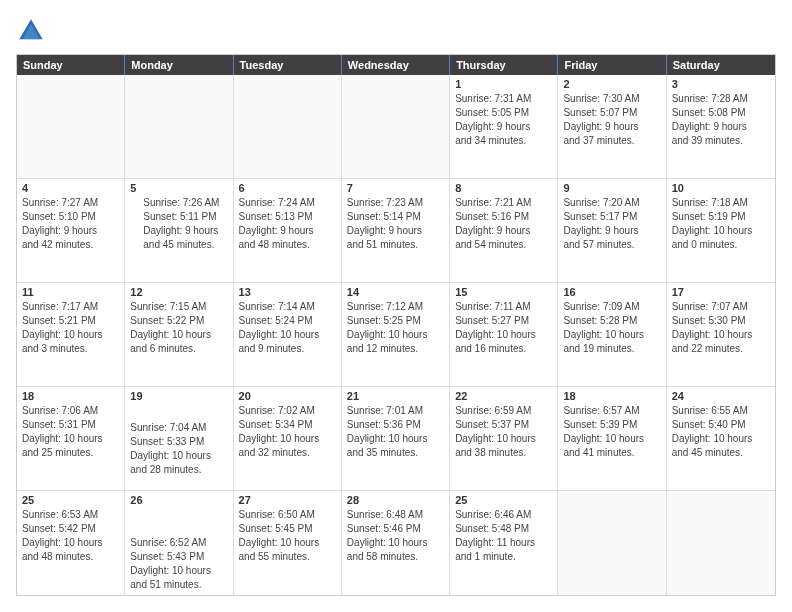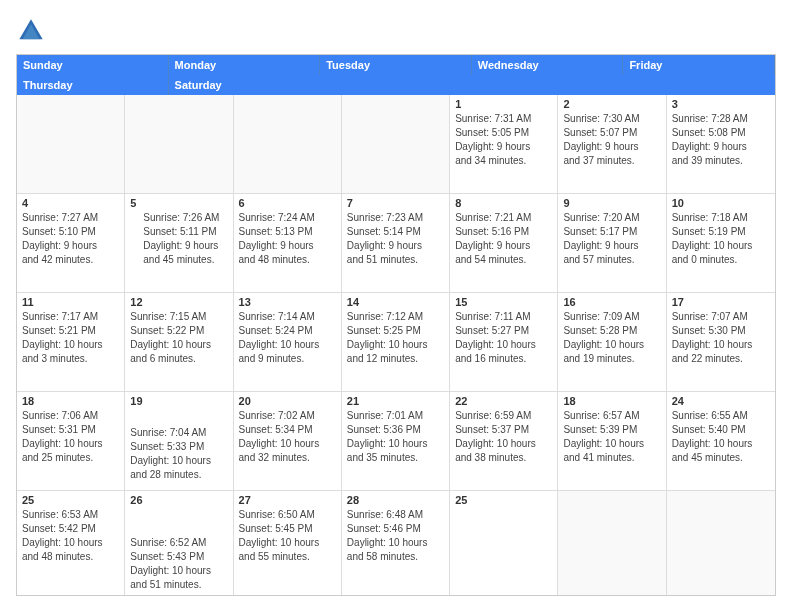--- a/index.html
+++ b/index.html
@@ -55,22 +55,22 @@
       color: #555;
     }
     .calendar {
       flex: 1;
       display: flex;
       flex-direction: column;
       border: 1px solid #ccc;
     }
     .cal-header {
       display: grid;
-      grid-template-columns: repeat(5, 1fr);
-      background: #3b82f6;
+      grid-template-columns: repeat(7, 1fr);
+      background: #404040;
     }
     .cal-header-cell {
       color: #fff;
       font-size: 11px;
       font-weight: bold;
       padding: 4px 6px;
       border-right: 1px solid #4a85c8;
       text-align: left;
     }
     .cal-header-cell:last-child { border-right: none; }
@@ -129,22 +129,22 @@
       <div class="subtitle"></div>
     </div>
   </div>
 
   <div class="calendar">
     <div class="cal-header" id="cal-header">
         <div class="cal-header-cell">Sunday</div>
         <div class="cal-header-cell">Monday</div>
         <div class="cal-header-cell">Tuesday</div>
         <div class="cal-header-cell">Wednesday</div>
+        <div class="cal-header-cell">Thursday</div>
         <div class="cal-header-cell">Friday</div>
-        <div class="cal-header-cell">Thursday</div>
         <div class="cal-header-cell">Saturday</div>
       </div>
     <div class="cal-body" id="cal-body">
         <div class="cal-row">
           <div class="cal-cell empty"></div>
           <div class="cal-cell empty"></div>
           <div class="cal-cell empty"></div>
           <div class="cal-cell empty"></div>
           <div class="cal-cell">
             <span class="day-num">1</span>
@@ -345,19 +345,23 @@
           </div>
           <div class="cal-cell">
             <span class="day-num">28</span>
             <div class="day-info" style="white-space: pre-line;">Sunrise: 6:48 AM
 Sunset: 5:46 PM
 Daylight: 10 hours
 and 58 minutes.</div>
           </div>
           <div class="cal-cell">
             <span class="day-num">25</span>
+            <div class="day-info" style="white-space: pre-line;">Sunrise: 6:46 AM
+Sunset: 5:48 PM
+Daylight: 11 hours
+and 1 minute.</div>
           </div>
           <div class="cal-cell empty"></div>
           <div class="cal-cell empty"></div>
         </div>
       </div>
   </div>
 </div>
 
 </body></html>

